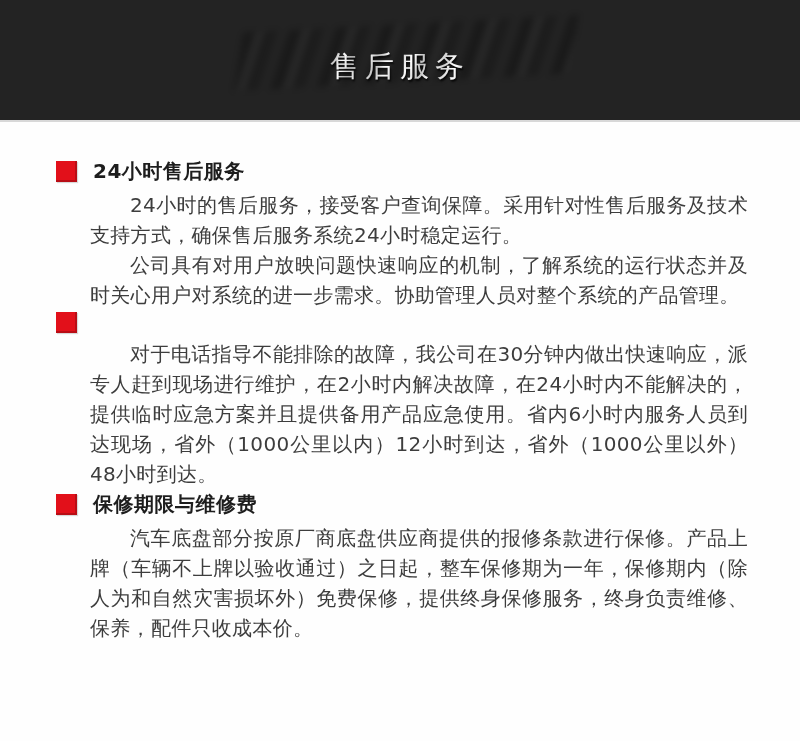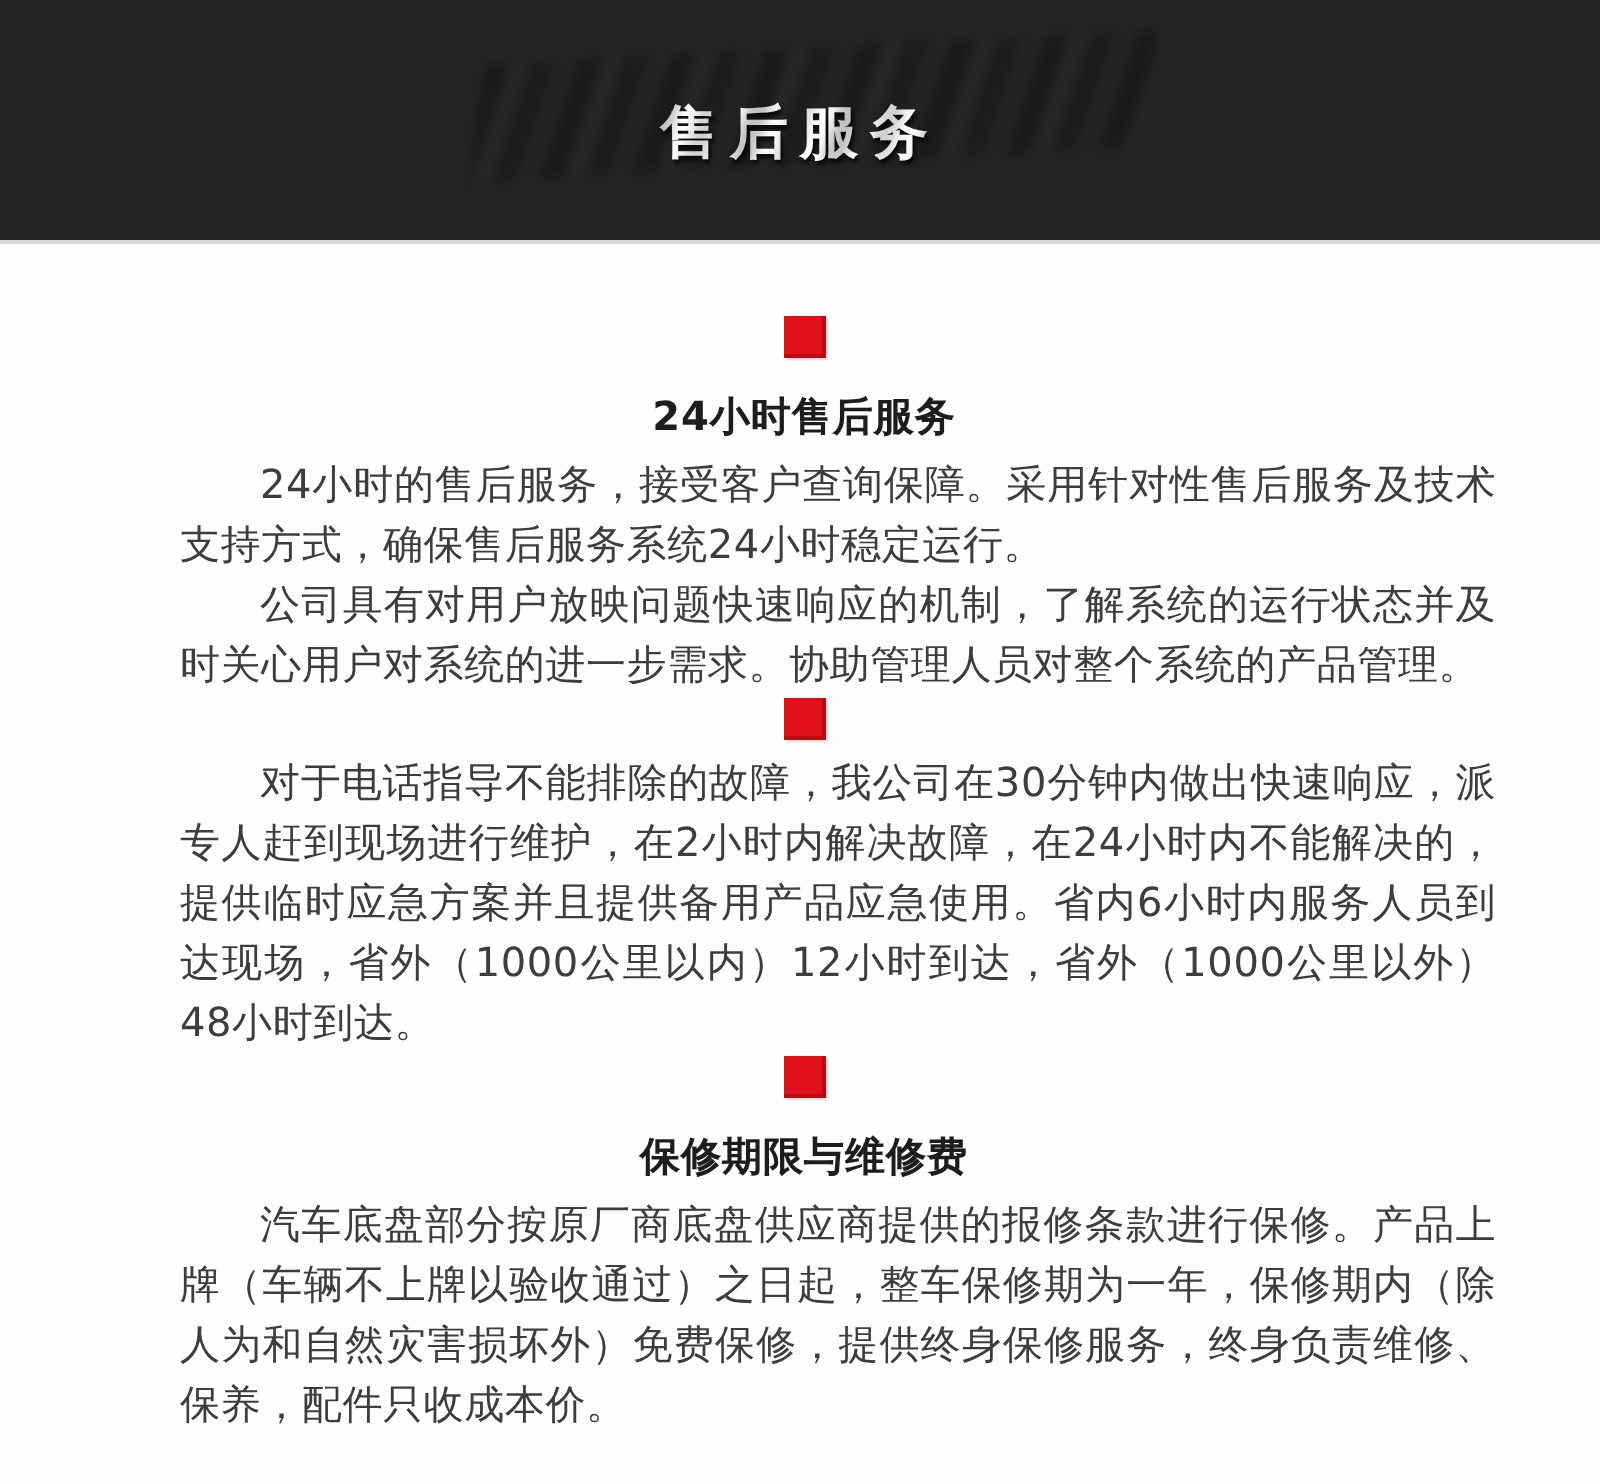--- a/index.html
+++ b/index.html
@@ -28,21 +28,21 @@
     background:var(--header-bg);
     border-bottom:2px solid #d8d8d8;
     overflow:hidden;
   }
   .banner-title{
     margin:0;
     padding-top:50px;
     text-align:center;
     color:#ffffff;
     font-size:29px;
-    font-weight:700;
+    font-weight:400;
     letter-spacing:6px;
     line-height:32px;
     text-shadow:1px 2px 2px rgba(0,0,0,.85);
   }
   .watermark{
     position:absolute;
     left:238px;top:24px;
     width:336px;height:58px;
     background:repeating-linear-gradient(100deg,
       rgba(0,0,0,.55) 0 12px,
@@ -57,21 +57,20 @@
   
   .content{
     padding:34px 52px 0 56px;
   }
   .section{margin:0;}
   .sec-head{
     display:flex;
     align-items:center;
     gap:16px;
     margin:2px 0 6px 0;
-    flex-direction:column;
   }
   .bullet{
     flex:none;
     width:21px;height:21px;
     background:var(--accent-red);
     box-shadow:inset -2px -2px 0 rgba(0,0,0,.18), 1px 1px 1px rgba(0,0,0,.15);
   }
   .sec-title{
     margin:0;
     font-size:20px;

